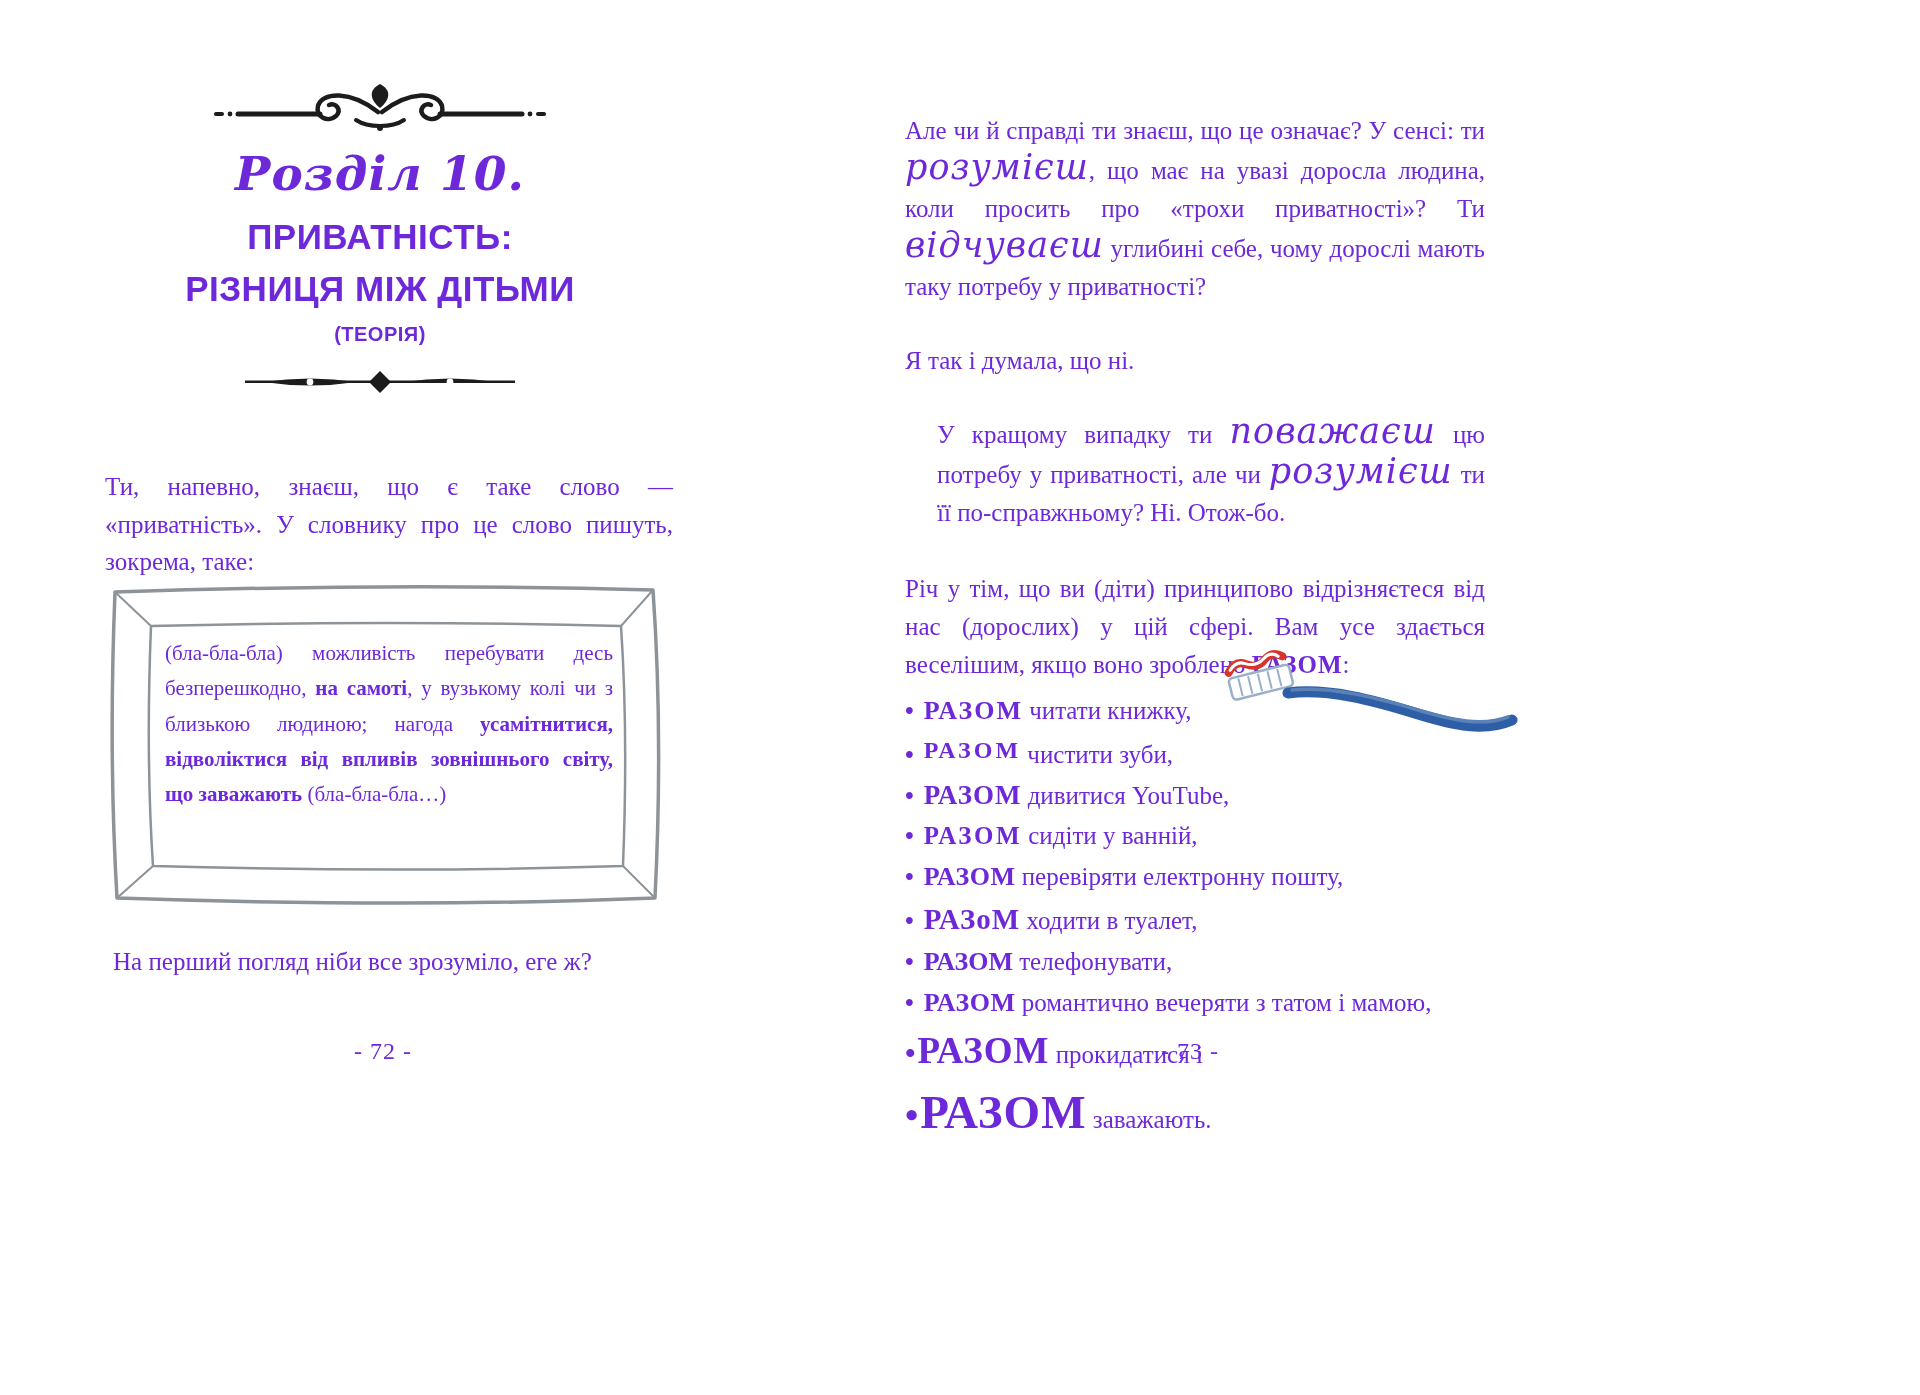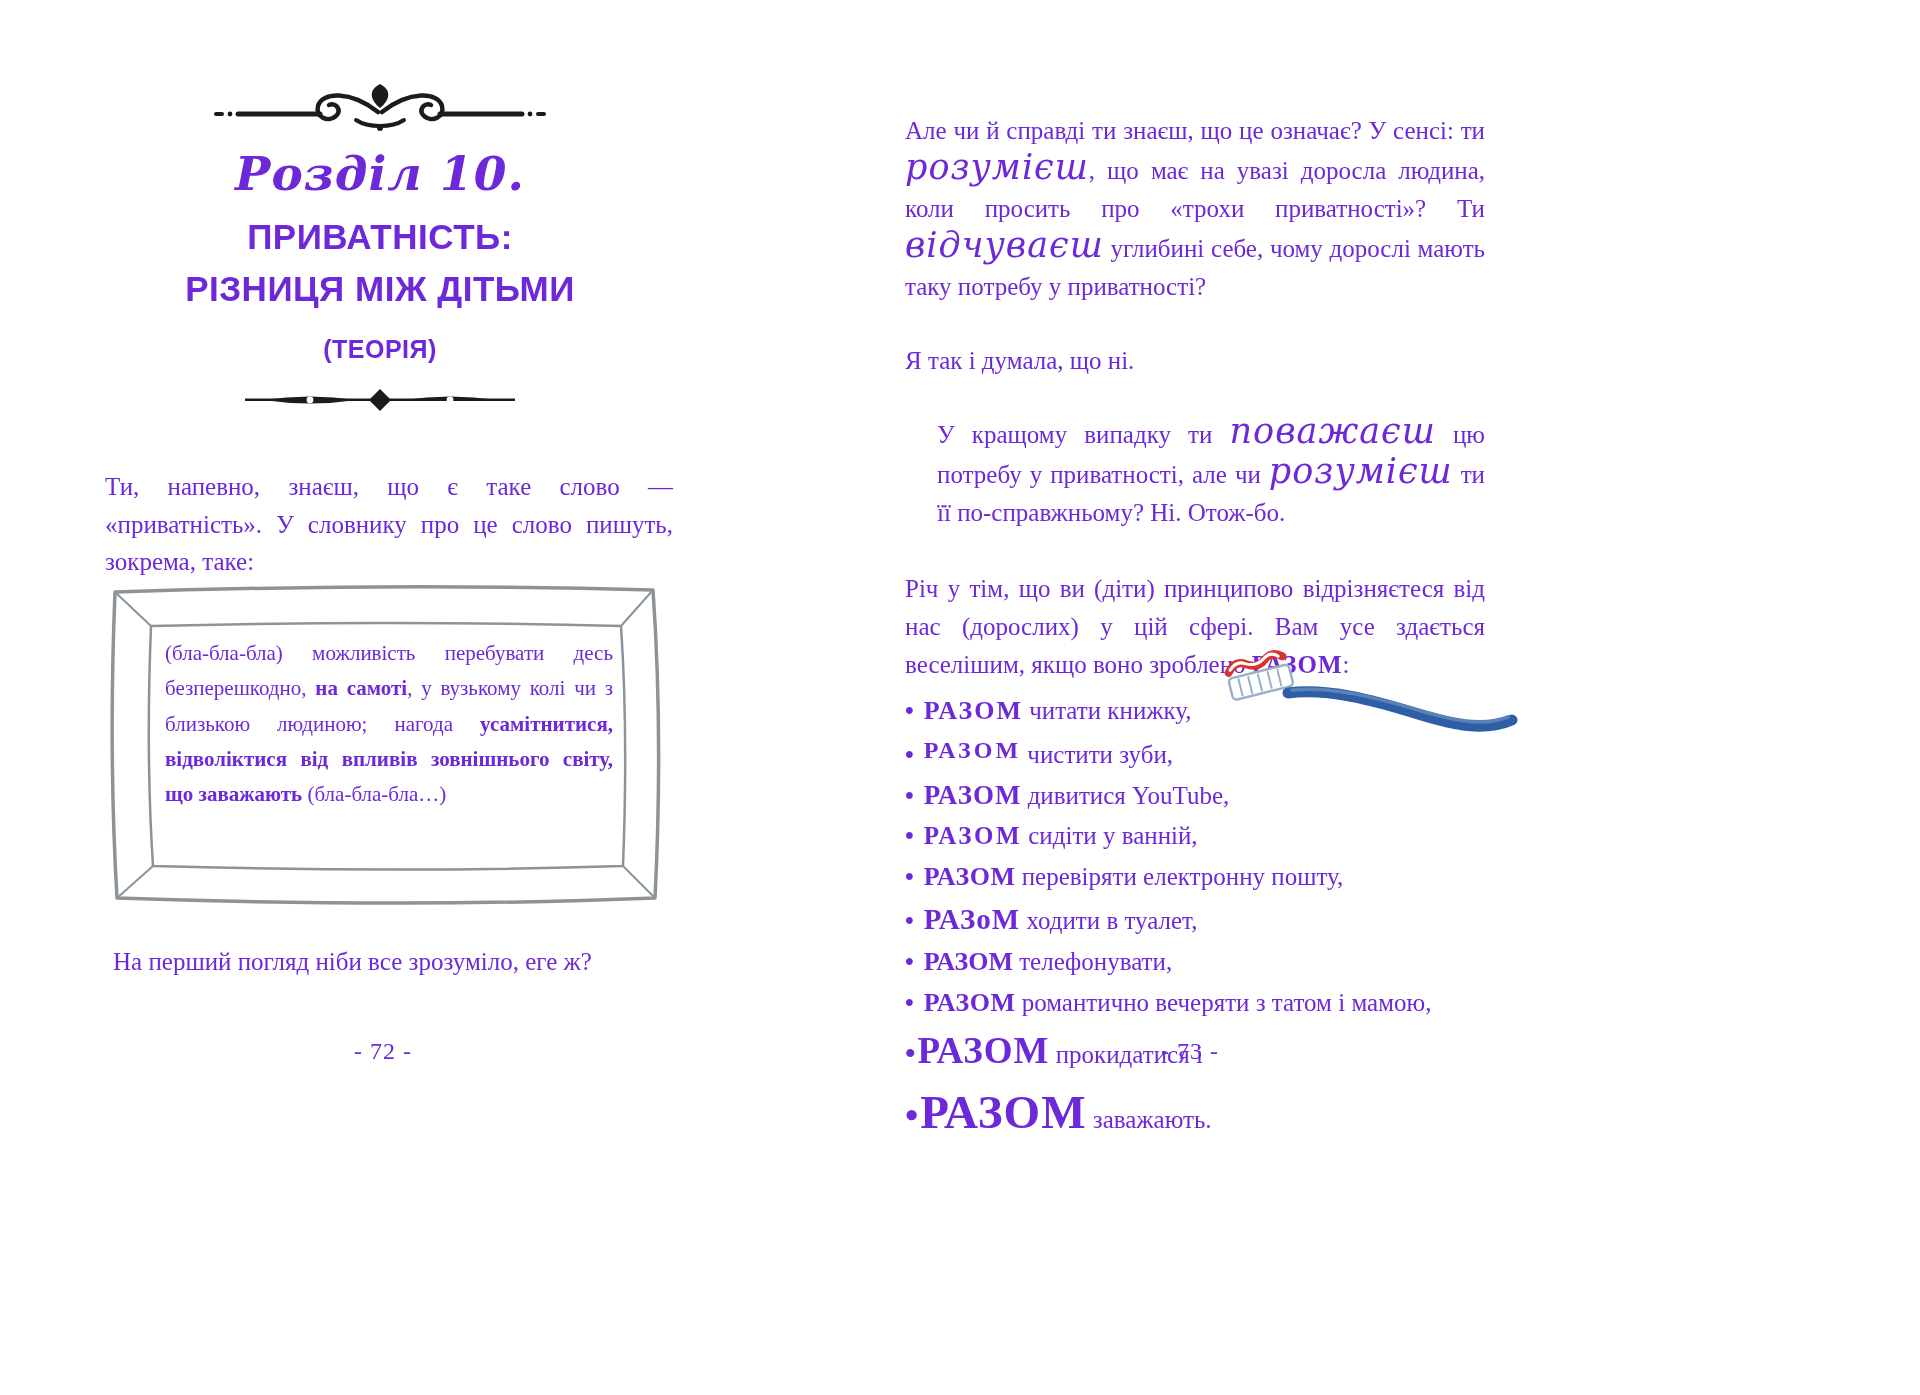--- a/index.html
+++ b/index.html
@@ -16,21 +16,21 @@
   .chapter {
     font-family:"DejaVu Serif",serif; font-style:italic; font-weight:700;
     font-size:47px; margin-top:4px; letter-spacing:1px;
   }
   .title {
     font-family:"Liberation Sans","DejaVu Sans",sans-serif; font-weight:900;
     font-size:35px; line-height:1.48; margin-top:10px; letter-spacing:0.5px;
   }
   .subtitle {
     font-family:"Liberation Sans","DejaVu Sans",sans-serif; font-weight:800;
-    font-size:25px; margin-top:20px; letter-spacing:0.5px;
+    font-size:20px; margin-top:8px; letter-spacing:0.5px;
   }
   .divider { display:block; margin:24px auto 0 auto; }
 
   
   .l-intro {
     position:absolute; left:105px; top:468px; width:568px;
     font-size:25px; line-height:1.5; text-align:justify;
   }
   .frame-wrap { position:absolute; left:103px; top:578px; width:566px; height:334px; }
   .frame-svg { position:absolute; left:0; top:0; }

